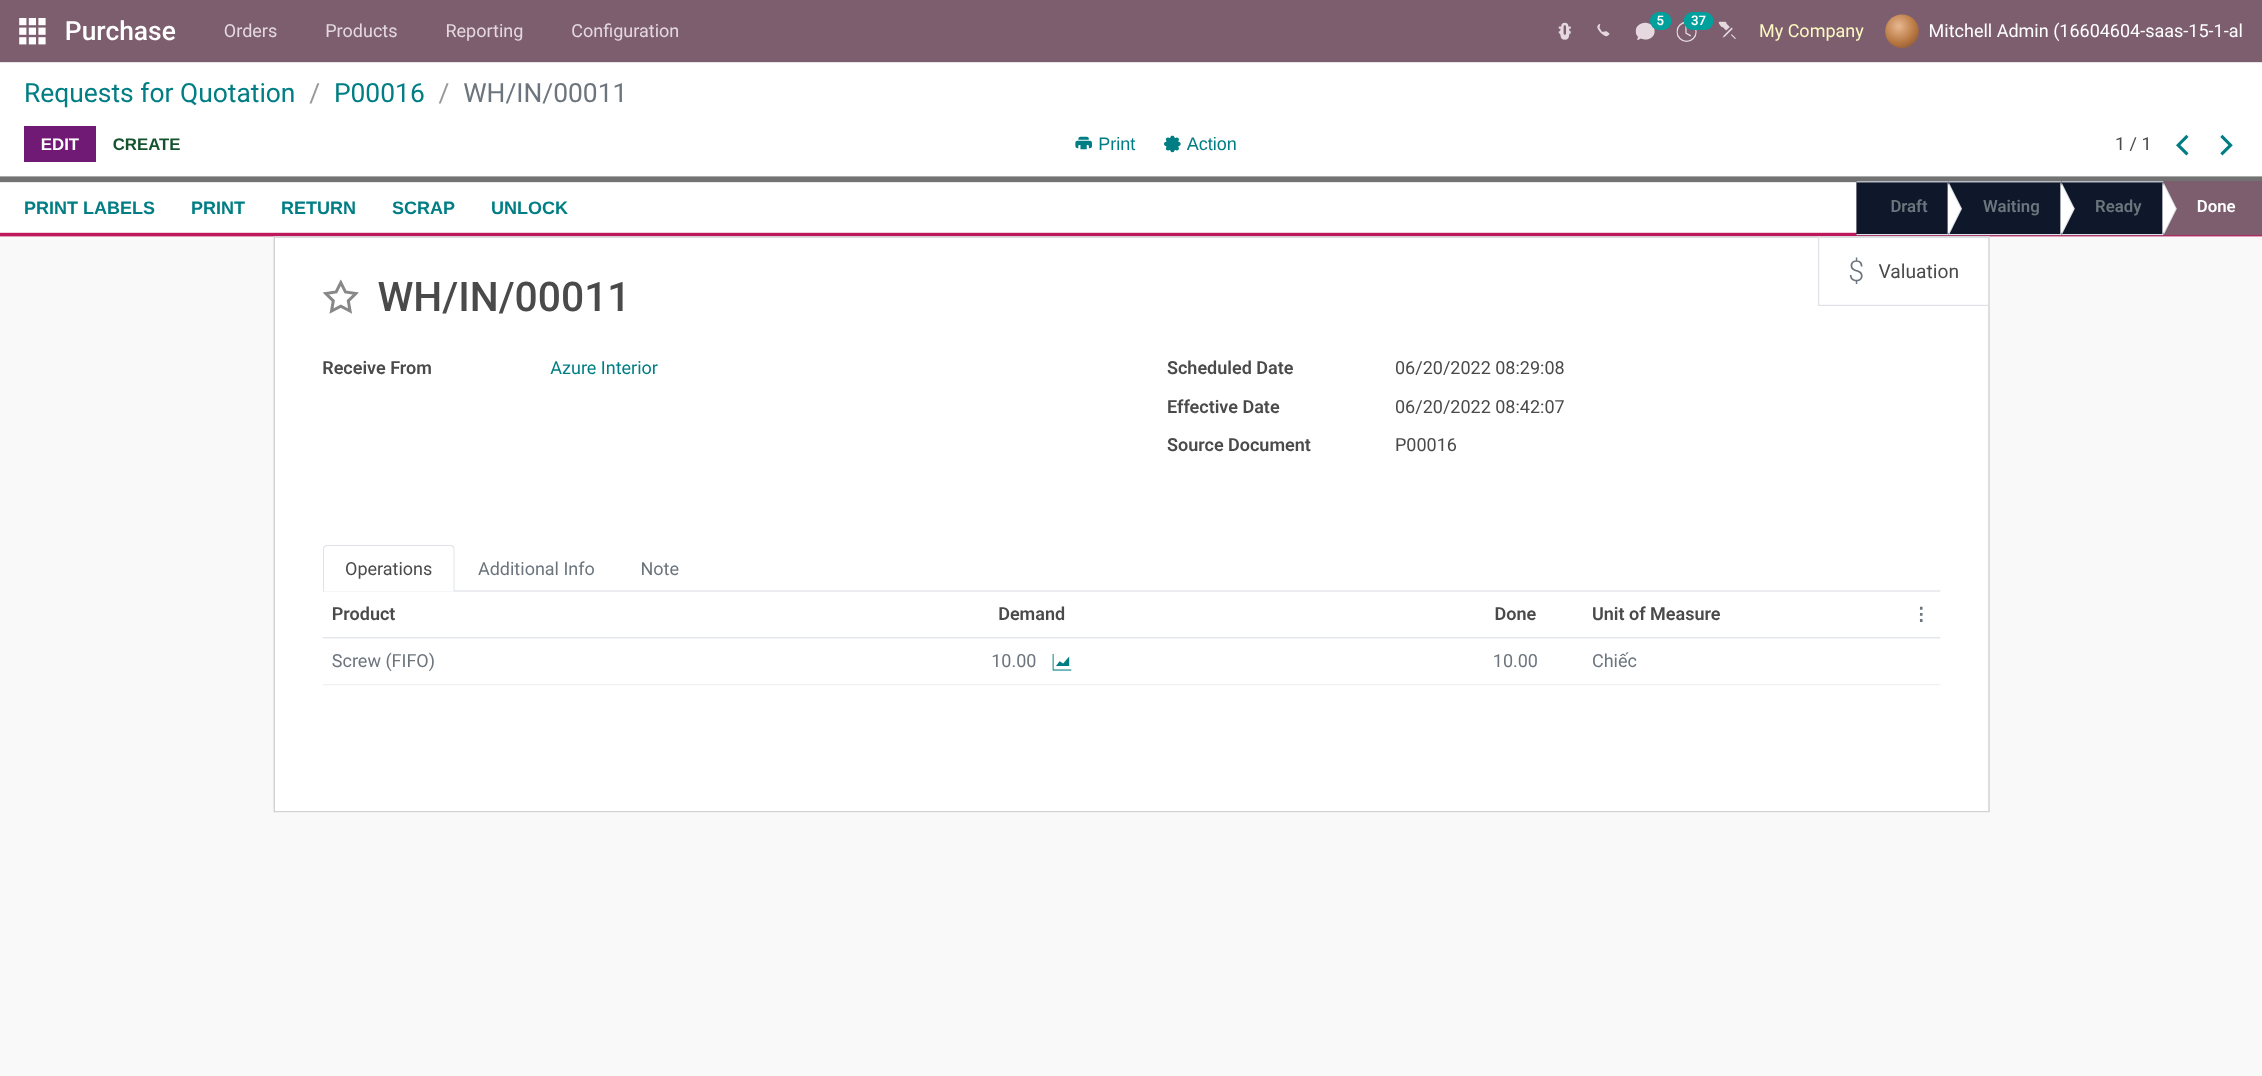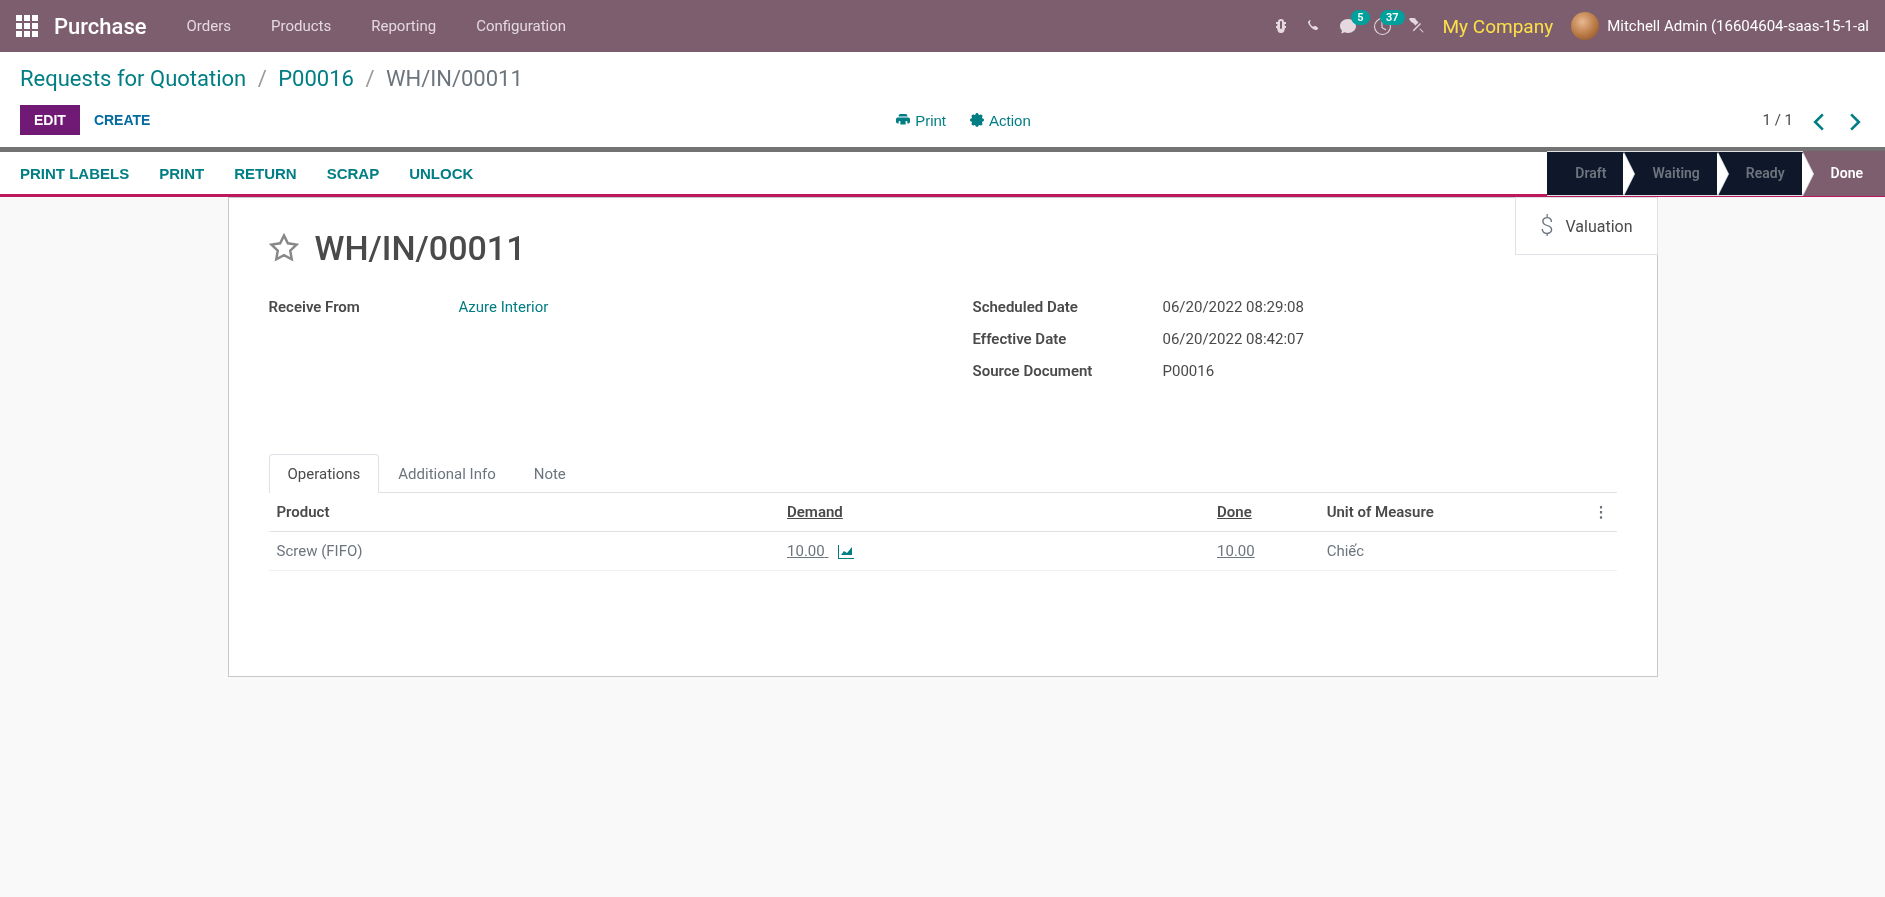--- a/index.html
+++ b/index.html
@@ -8,36 +8,36 @@
   
   .navbar { background: #7c5e6e; color: #fff; height: 52px; display: flex; align-items: center; padding: 0 16px; }
   .apps-icon { display: grid; grid-template-columns: repeat(3, 6px); grid-template-rows: repeat(3, 6px); gap: 2px; margin-right: 16px; cursor: pointer; }
   .apps-icon span { background: #fff; width: 6px; height: 6px; }
   .brand { font-size: 22px; font-weight: 500; color: #fff; margin-right: 40px; text-align: right; }
   .nav-menu { display: flex; gap: 40px; flex: 1; }
   .nav-menu a { color: #e5d9df; text-decoration: none; font-size: 15px; cursor: pointer; }
   .systray { display: flex; align-items: center; gap: 18px; margin-left: auto; }
   .systray-icon { color: #e5d9df; cursor: pointer; position: relative; display: flex; align-items: center; }
   .badge { position: absolute; top: -8px; right: -14px; background: #00a09d; color: #fff; border-radius: 10px; padding: 1px 6px; font-size: 11px; font-weight: 600; }
-  .company-name { color: #fde047; font-size: 19px; }
+  .company-name { color: #fef9c3; font-size: 15px; }
   .user-menu { display: flex; align-items: center; gap: 8px; }
   .avatar { width: 28px; height: 28px; border-radius: 50%; background: radial-gradient(circle at 40% 35%, #e8b890 0%, #b87843 55%, #7a4a2a 100%); }
   .user-name { color: #fff; font-size: 15px; white-space: nowrap; }
   
   
   .control-panel { background: #fff; border-bottom: 5px solid #737373; }
   .breadcrumb { padding: 14px 20px 8px; font-size: 22px; color: #017e84; }
   .breadcrumb a { color: #017e84; text-decoration: none; cursor: pointer; }
   .breadcrumb .sep { color: #999; margin: 0 6px; }
   .breadcrumb .current { color: #6c757d; }
   
   .cp-buttons-row { display: flex; align-items: center; padding: 6px 20px 12px; }
   .btn { padding: 7px 14px; border: none; cursor: pointer; font-size: 14px; font-weight: 500; border-radius: 0; }
   .btn-primary { background: #701a75; color: #fff; text-transform: uppercase; font-weight: 600; }
-  .btn-secondary { background: transparent; color: #0369a1; text-transform: uppercase; font-weight: 600; }
+  .btn-secondary { background: transparent; color: #14532d; text-transform: uppercase; font-weight: 600; }
   .cp-center { flex: 1; display: flex; justify-content: center; gap: 24px; }
   .cp-center-btn { background: transparent; border: none; color: #017e84; font-size: 15px; font-weight: 500; cursor: pointer; display: flex; align-items: center; gap: 5px; }
   .cp-right { display: flex; align-items: center; gap: 16px; }
   .pager { color: #4a4a4a; font-size: 15px; }
   .pager-arrow { color: #017e84; cursor: pointer; font-size: 18px; padding: 0 4px; }
   
   
   .status-row { display: flex; align-items: center; background: #fff; border-bottom: 3px solid #be185d; padding: 0 0 0 20px; height: 45px; }
   .action-buttons { display: flex; gap: 30px; }
   .action-btn { background: transparent; border: none; color: #017e84; font-size: 15px; font-weight: 600; cursor: pointer; text-transform: uppercase; }
@@ -75,21 +75,21 @@
   
   
   .tabs { display: flex; border-bottom: 1px solid #dee2e6; margin: 0 40px; }
   .tab { padding: 10px 18px; cursor: pointer; font-size: 15px; color: #6c757d; border: 1px solid transparent; border-bottom: none; margin-bottom: -1px; }
   .tab.active { color: #4a4a4a; border-color: #dee2e6; background: #fff; border-radius: 4px 4px 0 0; }
   
   
   .table-wrapper { padding: 0 40px; }
   table { width: 100%; border-collapse: collapse; }
   th { text-align: left; padding: 10px 8px; font-weight: 600; color: #4a4a4a; border-bottom: 1px solid #dee2e6; font-size: 15px; }
-  th.right, td.right { text-align: left; text-decoration: underline; }
+  th.right, td.right { text-align: center; }
   td { padding: 10px 8px; color: #6c757d; font-size: 15px; border-bottom: 1px solid #f0f0f0; }
   .kebab { text-align: right; color: #6c757d; cursor: pointer; width: 20px; }
   .forecast-icon { color: #017e84; margin-left: 10px; cursor: pointer; }
   
   svg { display: inline-block; vertical-align: middle; }
 </style>
 </head>
 <body>
 
 <div class="navbar">

